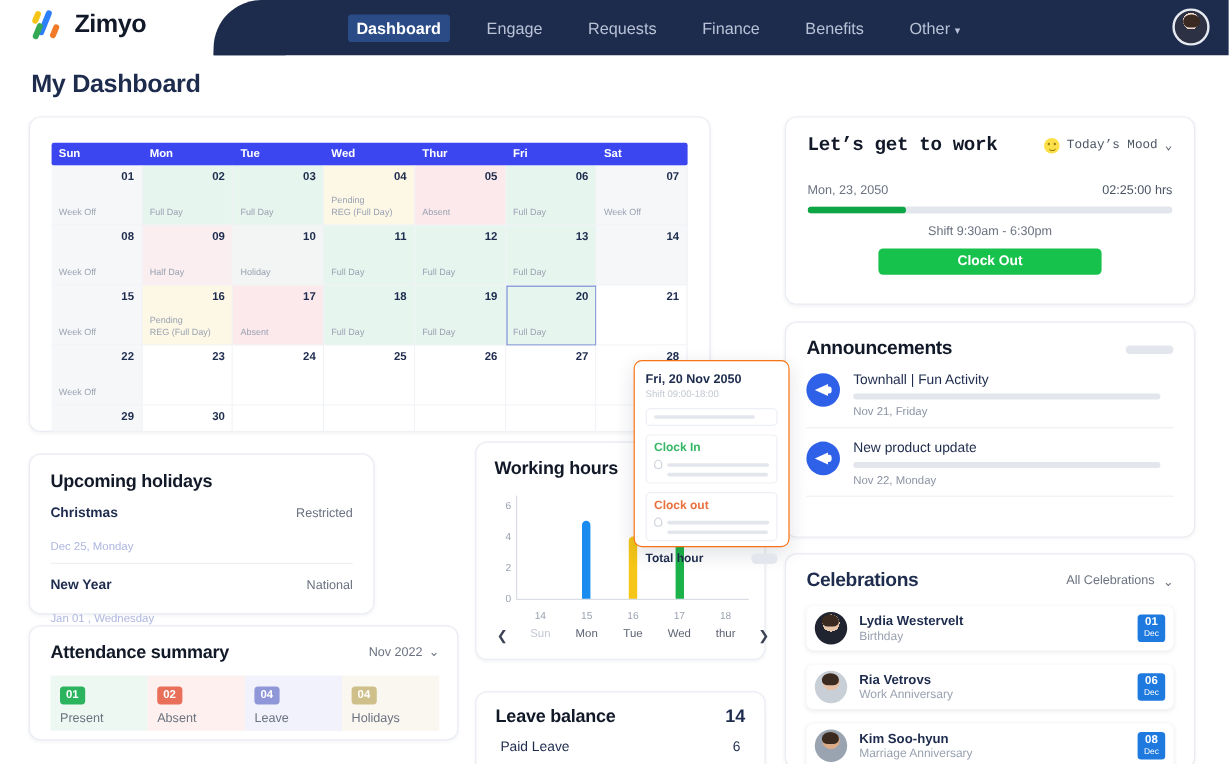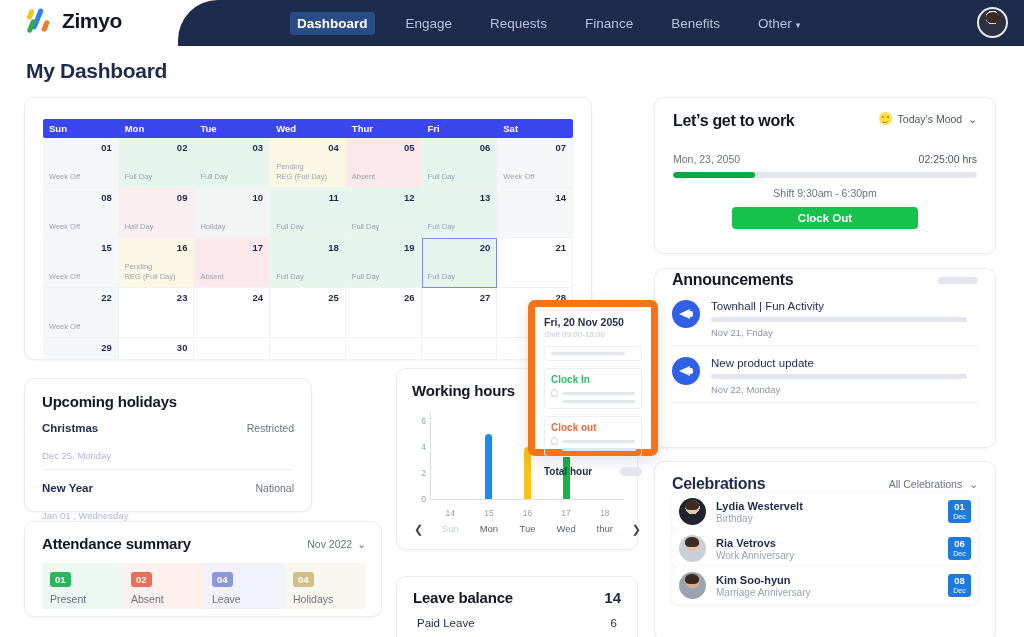--- a/index.html
+++ b/index.html
@@ -61,21 +61,21 @@
   .c-full { background: #e7f5ef; }
   .c-pend { background: #fdf8e6; }
   .c-abs  { background: #fbe9ec; }
   .c-half { background: #fbeef0; }
   .c-hol  { background: #f2f5f4; }
   .c-sel  { background: #e7f5ef; outline: 1.5px solid #7b8fd6; outline-offset: -1.5px; }
   .c-none { background: #ffffff; }
 
   
   .cal-tip { position: absolute; left: 503px; top: 202px; width: 130px; height: 156px; background: #fff;
-             border: 7px solid #f97316; border-radius: 7px; box-shadow: 0 5px 16px rgba(20,30,60,.13); padding: 9px 9px; z-index: 9; }
+             border: 1px solid #f97316; border-radius: 7px; box-shadow: 0 5px 16px rgba(20,30,60,.13); padding: 9px 9px; z-index: 9; }
   .tip-title { font-size: 10.5px; font-weight: 700; color: #1d2b4d; }
   .tip-sub { font-size: 8px; color: #c3c8d2; margin-top: 2px; }
   .tip-box { margin-top: 7px; border: 1px solid #eceff4; border-radius: 4px; padding: 5px 6px; }
   .tip-lbl { font-size: 10px; font-weight: 700; }
   .tip-lbl.in { color: #35b765; }
   .tip-lbl.out { color: #e8713d; }
   .bar-gray { height: 3px; background: #e3e6ec; border-radius: 2px; }
   .tip-pinrow { display: flex; align-items: center; gap: 4px; margin-top: 4px; }
   .pin { width: 7px; height: 8px; border: 1px solid #cfd4de; border-radius: 50% 50% 50% 50%/60% 60% 40% 40%; }
   .tip-total { display: flex; justify-content: space-between; align-items: center; margin-top: 9px; }
@@ -126,57 +126,57 @@
   .lb-card { position: absolute; left: 396px; top: 576px; width: 242px; height: 75px; padding: 12px 16px; }
   .lb-head { display: flex; justify-content: space-between; align-items: baseline; }
   .lb-title { font-size: 15px; font-weight: 700; color: #111827; letter-spacing: -0.2px; }
   .lb-total { font-size: 15px; font-weight: 700; color: #1d2b4d; }
   .lb-row { display: flex; justify-content: space-between; align-items: baseline; margin-top: 11px; padding: 0 4px; }
   .lb-name { font-size: 11.5px; color: #1d2b4d; }
   .lb-val { font-size: 11.5px; color: #1d2b4d; }
 
   
   .work-card { position: absolute; left: 654px; top: 97px; width: 342px; height: 157px; padding: 14px 18px; }
-  .work-head { display: flex; justify-content: space-between; align-items: flex-start; }
+  .work-head { display: flex; justify-content: space-between; align-items: center; font-family: Liberation Mono, monospace; }
   .work-title { font-size: 16px; font-weight: 700; color: #111827; letter-spacing: -0.3px; }
   .mood { display: flex; align-items: center; gap: 6px; font-size: 10.5px; color: #4b5563; }
   .smiley { width: 13px; height: 13px; border-radius: 50%; background: #fde047; position: relative; }
   .smiley::before { content:""; position:absolute; left:3px; top:4px; width:2px; height:2px; border-radius:50%; background:#9a7b10; box-shadow: 5px 0 0 #9a7b10; }
   .smiley::after { content:""; position:absolute; left:3.5px; top:7px; width:6px; height:3px; border-bottom:1.3px solid #9a7b10; border-radius:0 0 6px 6px; }
   .work-row { display: flex; justify-content: space-between; align-items: baseline; margin-top: 23px; }
   .work-date { font-size: 10.5px; color: #6b7280; }
   .work-hrs { font-size: 10.5px; color: #4b5563; }
   .prog { margin-top: 7px; height: 6px; background: #e3e6ec; border-radius: 4px; overflow: hidden; }
   .prog > div { height: 100%; background: #0ca644; border-radius: 4px; }
   .shift { text-align: center; font-size: 10.5px; color: #6b7280; margin-top: 9px; }
   .clock-btn { margin: 8px auto 0; width: 186px; height: 22px; background: #17c24c; border-radius: 4px; color: #fff;
                font-size: 11.5px; font-weight: 700; display: flex; align-items: center; justify-content: center; cursor: pointer; }
 
   
-  .ann-card { position: absolute; left: 654px; top: 268px; width: 342px; height: 180px; padding: 2px 17px; }
+  .ann-card { position: absolute; left: 654px; top: 268px; width: 342px; height: 180px; padding: 13px 17px; }
   .ann-head { display: flex; justify-content: space-between; align-items: center; }
   .ann-title { font-size: 16px; font-weight: 700; color: #111827; letter-spacing: -0.3px; }
   .ann-pill { width: 40px; height: 7px; background: #e3e6ec; border-radius: 4px; }
   .ann-item { display: flex; gap: 11px; margin-top: 11px; }
   .ann-icon { width: 28px; height: 28px; border-radius: 50%; background: #2f60e8; flex: 0 0 28px; position: relative; }
   .ann-icon::before { content:""; position:absolute; left:7px; top:9px; width:0; height:0;
       border-top: 5px solid transparent; border-bottom: 5px solid transparent; border-right: 11px solid #fff; }
   .ann-icon::after { content:""; position:absolute; left:17px; top:11px; width:4px; height:6px; background:#fff; border-radius:0 2px 2px 0; }
   .ann-body { flex: 1; min-width: 0; }
   .ann-name { font-size: 11.5px; color: #1d2b4d; }
   .ann-bar { height: 5px; background: #e3e6ec; border-radius: 3px; margin-top: 5px; width: 96%; }
   .ann-date { font-size: 9.5px; color: #8b93a3; margin-top: 5px; }
   .ann-sep { height: 1px; background: #eef0f4; margin-top: 7px; }
 
   
   .cel-card { position: absolute; left: 654px; top: 461px; width: 342px; height: 180px; padding: 13px 17px; }
   .cel-head { display: flex; justify-content: space-between; align-items: center; }
   .cel-title { font-size: 16px; font-weight: 700; color: #1d2b4d; letter-spacing: -0.3px; }
   .cel-sel { font-size: 10.5px; color: #6b7280; display: flex; align-items: center; gap: 7px; }
-  .cel-item { display: flex; align-items: center; gap: 10px; margin-top: 0; background: #fff;
+  .cel-item { display: flex; align-items: center; gap: 10px; margin-top: 12px; background: #fff;
               border-radius: 6px; box-shadow: 0 1px 4px rgba(20,30,60,.09); padding: 5px 7px; }
   .cel-av { width: 27px; height: 27px; border-radius: 50%; flex: 0 0 27px; overflow: hidden; position: relative; }
   .cel-av.a1 { background: radial-gradient(circle at 50% 34%, #e8c6ab 0 32%, #1f2430 32% 100%); }
   .cel-av.a2 { background: radial-gradient(circle at 50% 34%, #e5bfa6 0 32%, #c9cfd6 32% 100%); }
   .cel-av.a3 { background: radial-gradient(circle at 50% 34%, #d9ab88 0 32%, #9aa4b0 32% 100%); }
   .cel-av::after { content:""; position:absolute; left:6px; top:2px; width:14px; height:10px; border-radius:50% 50% 35% 35%; background:#3b2a20; }
   .cel-body { flex: 1; min-width: 0; }
   .cel-name { font-size: 11px; font-weight: 700; color: #1d2b4d; }
   .cel-role { font-size: 10px; color: #9aa2b1; margin-top: 1px; }
   .cel-date { width: 23px; height: 23px; background: #1f7ae0; border-radius: 3px; color: #fff; text-align: center; flex: 0 0 23px; }

